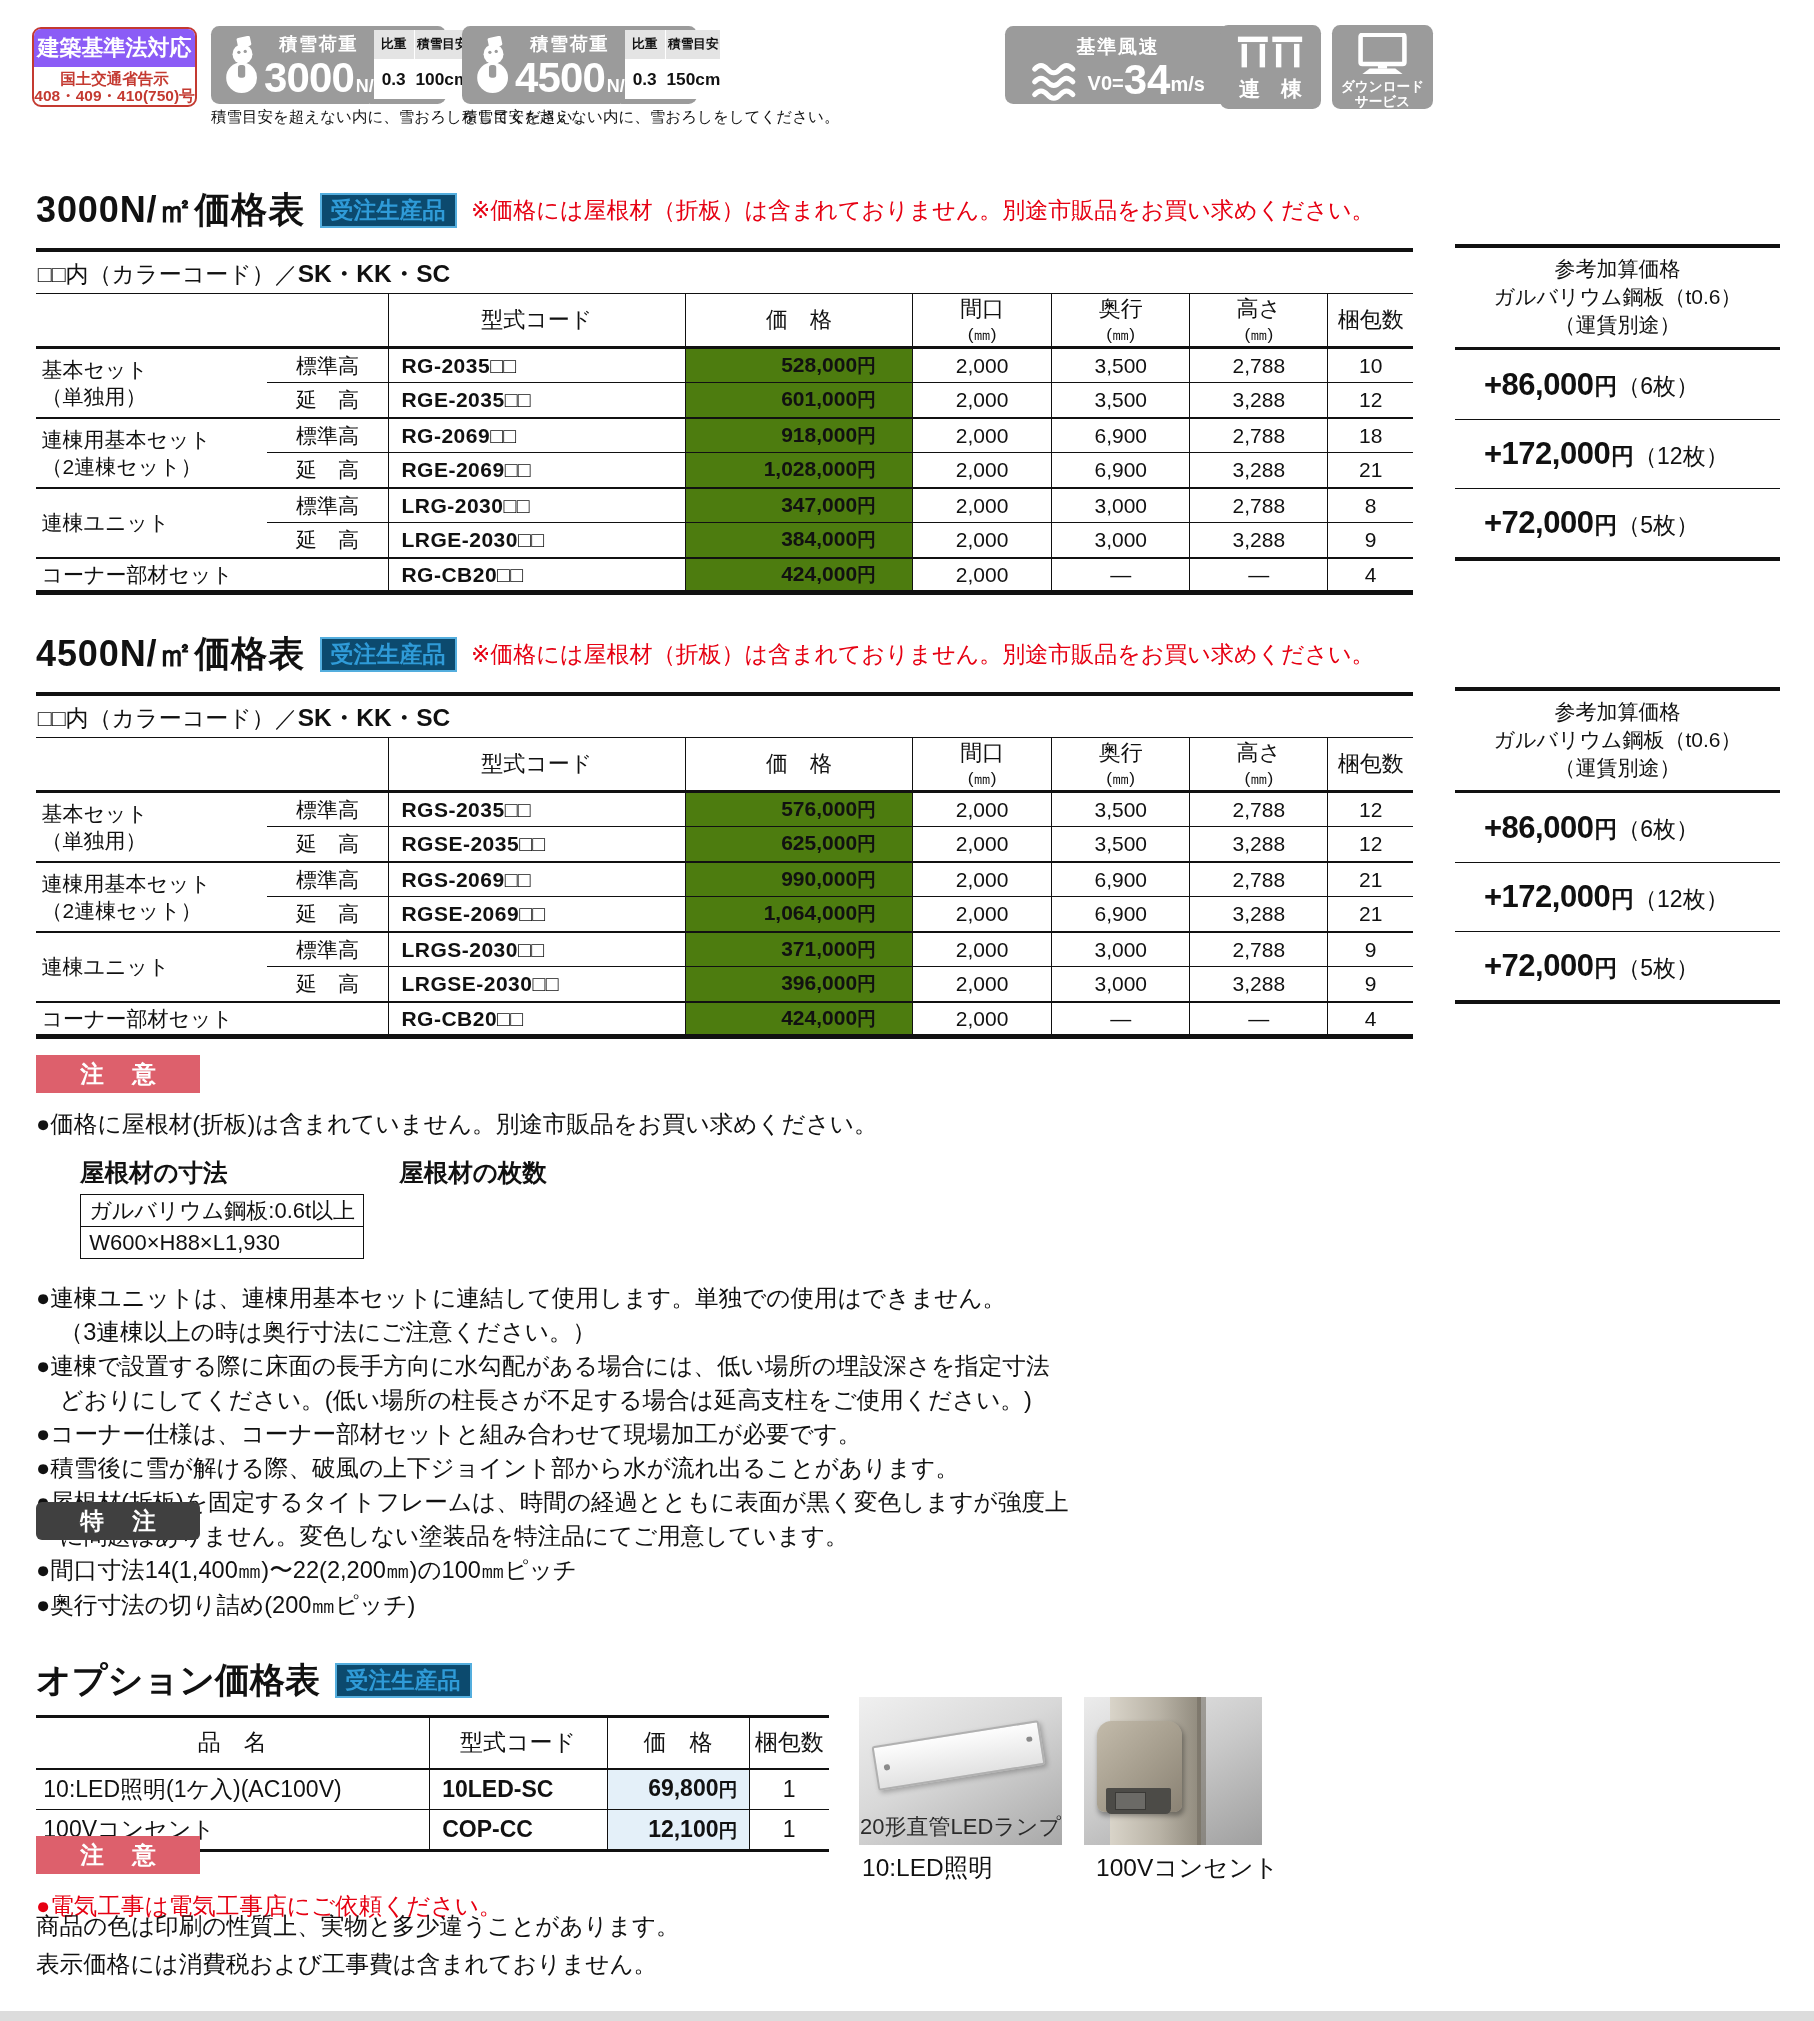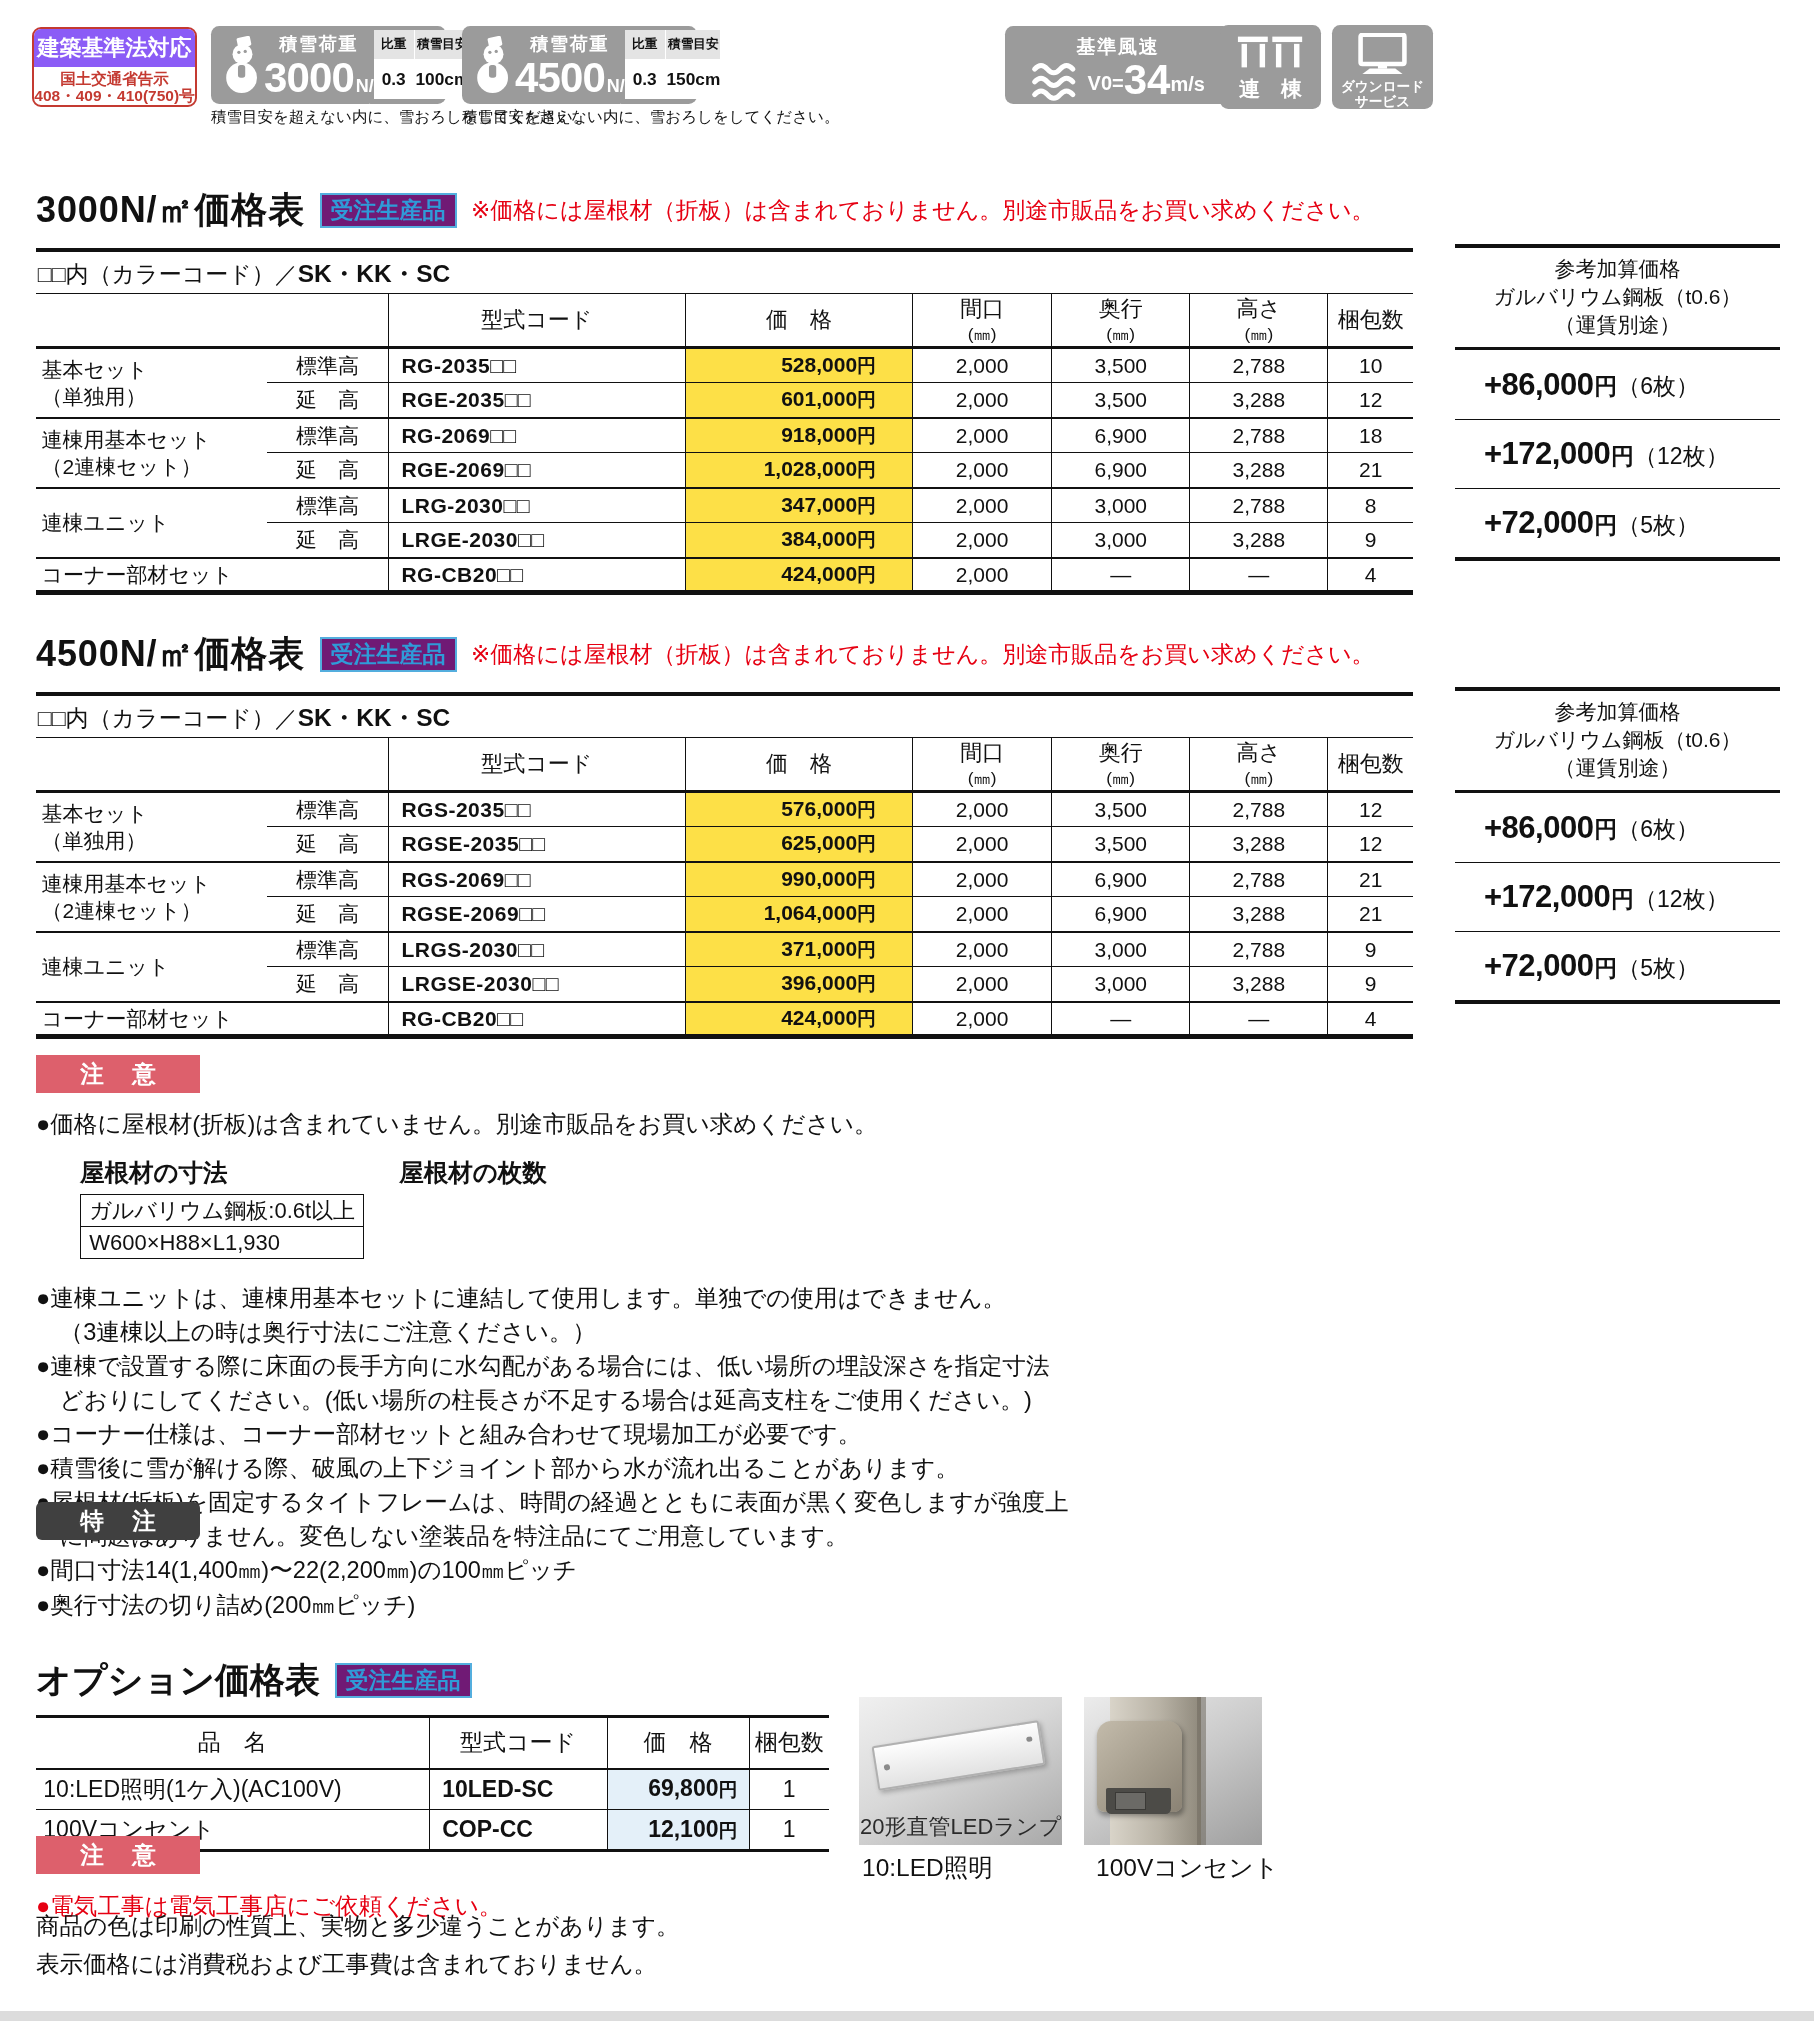--- a/index.html
+++ b/index.html
@@ -37,36 +37,36 @@
   .rento-badge { left:1220px; }
   .dl-badge { left:1332px; }
   .sq-icon { margin-top:8.2px; }
   .rento-label { font-size:21px; font-weight:bold; margin-top:1.8px; }
   .dl-label { font-size:13.6px; font-weight:bold; line-height:15.5px; margin-top:0.9px; }
 
   
   .sec { left:36px; width:1377px; }
   .sec-titlerow { display:flex; align-items:center; gap:14.5px; }
   .sec-title { font-size:36px; font-weight:bold; letter-spacing:0.9px; }
-  .order-badge { border:2.7px solid #54aede; color:#2f9bd8; background:#701a75; font-size:23px; font-weight:bold; padding:0.9px 9px; line-height:29px; }
+  .order-badge { border:2.7px solid #54aede; color:#2f9bd8; background:#0c4a6e; font-size:23px; font-weight:bold; padding:0.9px 9px; line-height:29px; }
   .sec-warning { color:#e60012; font-size:23px; font-weight:normal; }
   .rule { height:4.5px; background:#111; margin-top:12.7px; }
   .caption { font-size:23px; padding:4.5px 0 3.6px 1.8px; }
   .caption b { font-size:24.5px; }
 
   table.price { border-collapse:collapse; table-layout:fixed; width:1377px; border-top:1.8px solid #111; border-bottom:5.5px solid #111; }
   table.price th { height:51px; font-size:22px; font-weight:normal; border-bottom:3.6px solid #111; text-align:center; vertical-align:middle; }
   table.price td { height:35px; font-size:21px; vertical-align:middle; }
   .vl { border-left:1.4px solid #111; }
   .hsub { font-size:17.3px; margin-top:-1.8px; }
   td.c-group { text-align:left; padding-left:5.5px; font-size:22px; }
   td.c-group div { line-height:27px; }
   td.c-sub { text-align:center; font-size:21px; }
   td.c-code { text-align:left; padding-left:12.7px; font-weight:bold; font-size:24.5px; letter-spacing:0.5px; }
-  td.c-price { background:#fde047; text-align:right; padding-right:36px; font-weight:bold; font-size:24.5px; }
+  td.c-price { background:#4d7c0f; text-align:right; padding-right:36px; font-weight:bold; font-size:24.5px; }
   td.c-price .yen, td.op-price .yen { font-size:19px; }
   td.c-num, td.c-pack { text-align:center; }
   tr.isep td { border-top:0.9px solid #111; }
   tr.gsep td { border-top:2.3px solid #111; }
 
   
   .ref { left:1455px; width:325px; border-top:4.5px solid #111; border-bottom:4.5px solid #111; }
   .ref-head { border-bottom:3.6px solid #111; text-align:center; font-size:21px; line-height:28px; padding:7.3px 0 8.2px; }
   .ref-item { height:69px; display:flex; align-items:center; padding-left:29px; }
   .ref-item + .ref-item { border-top:0.9px solid #111; }

